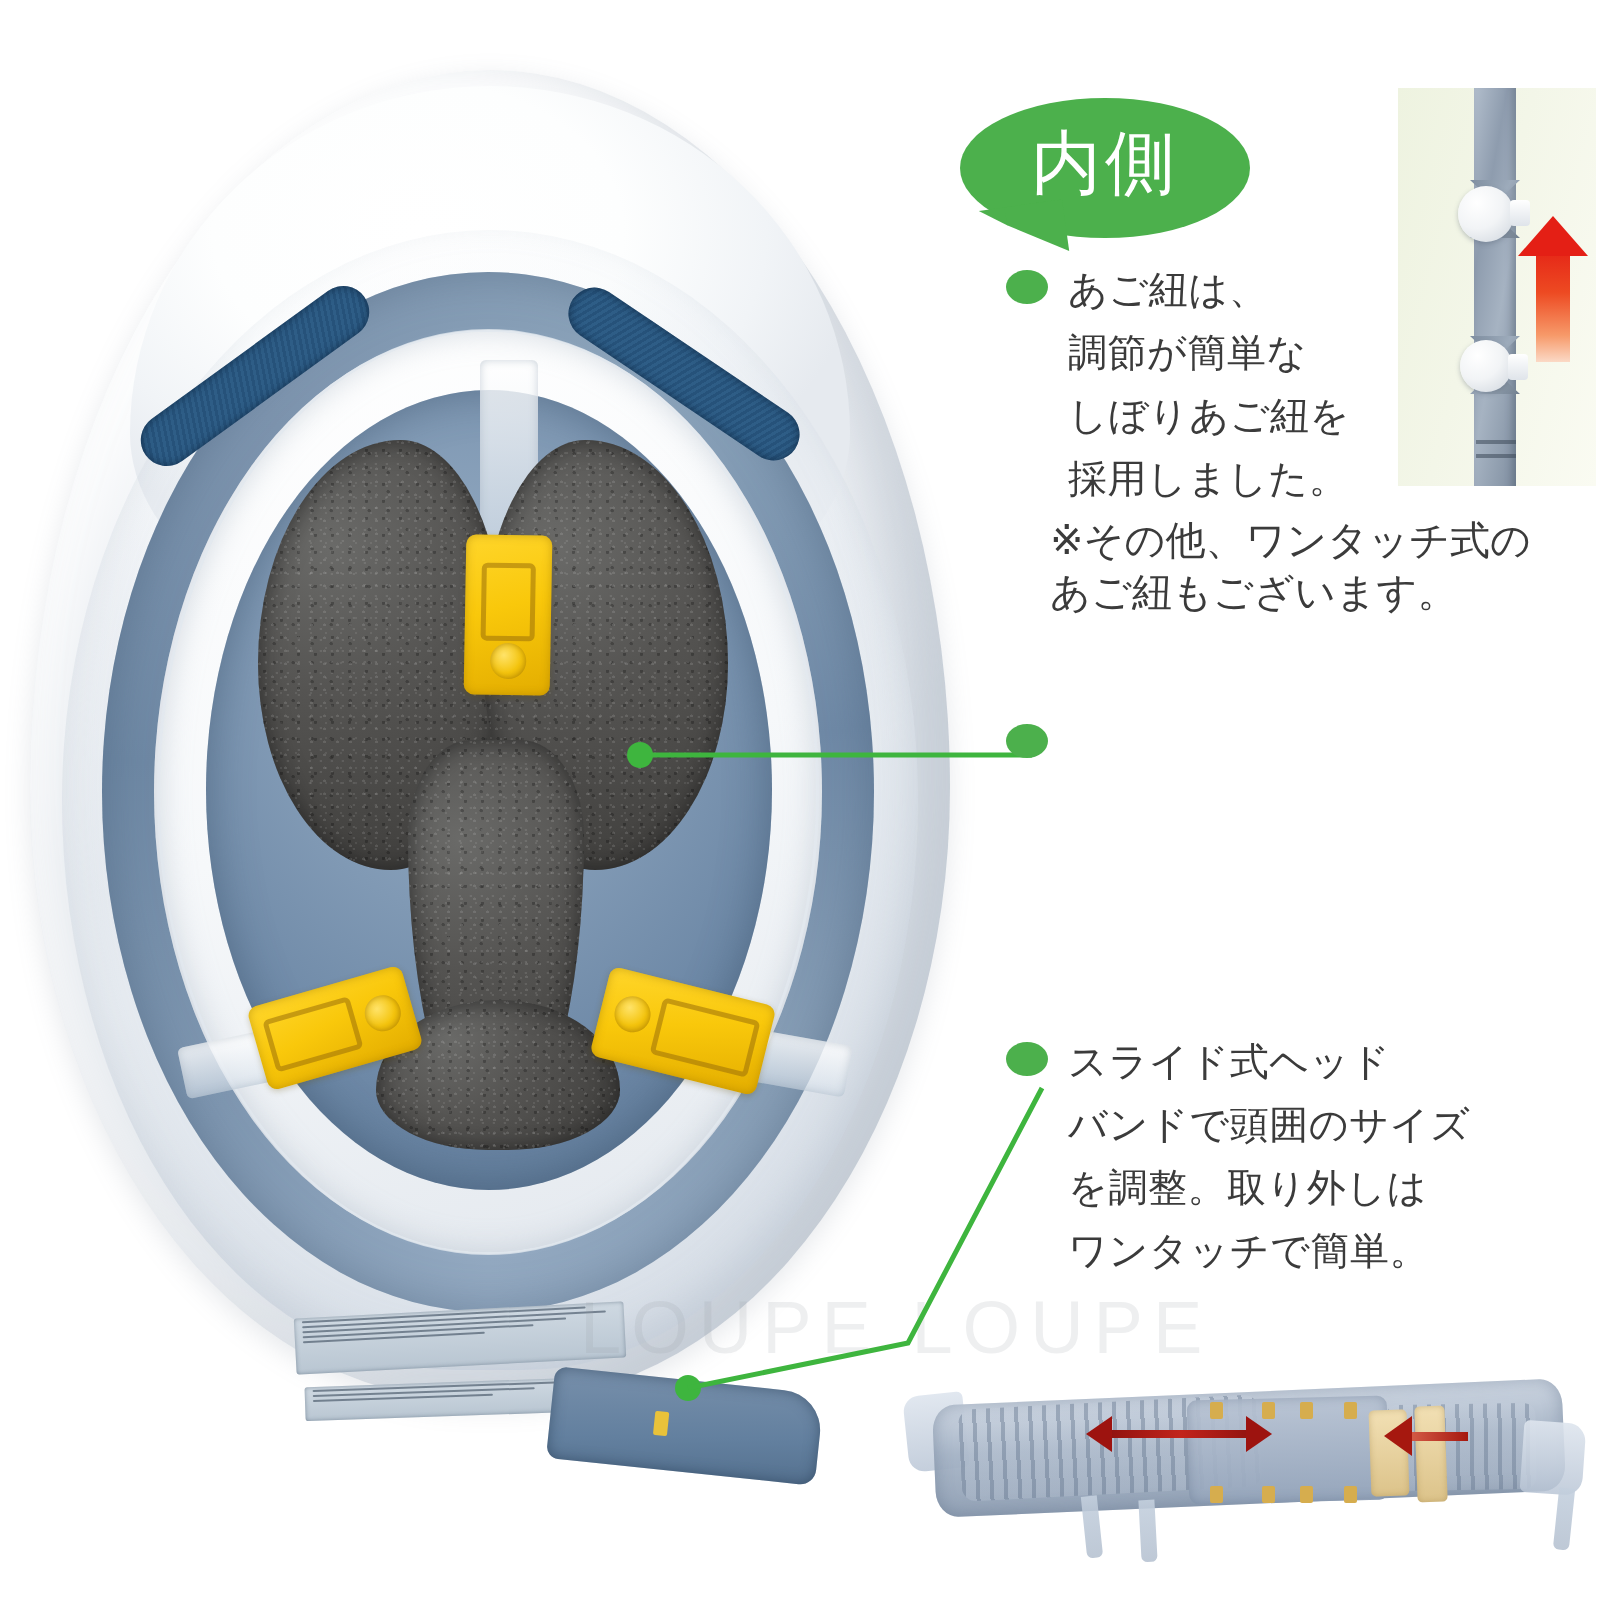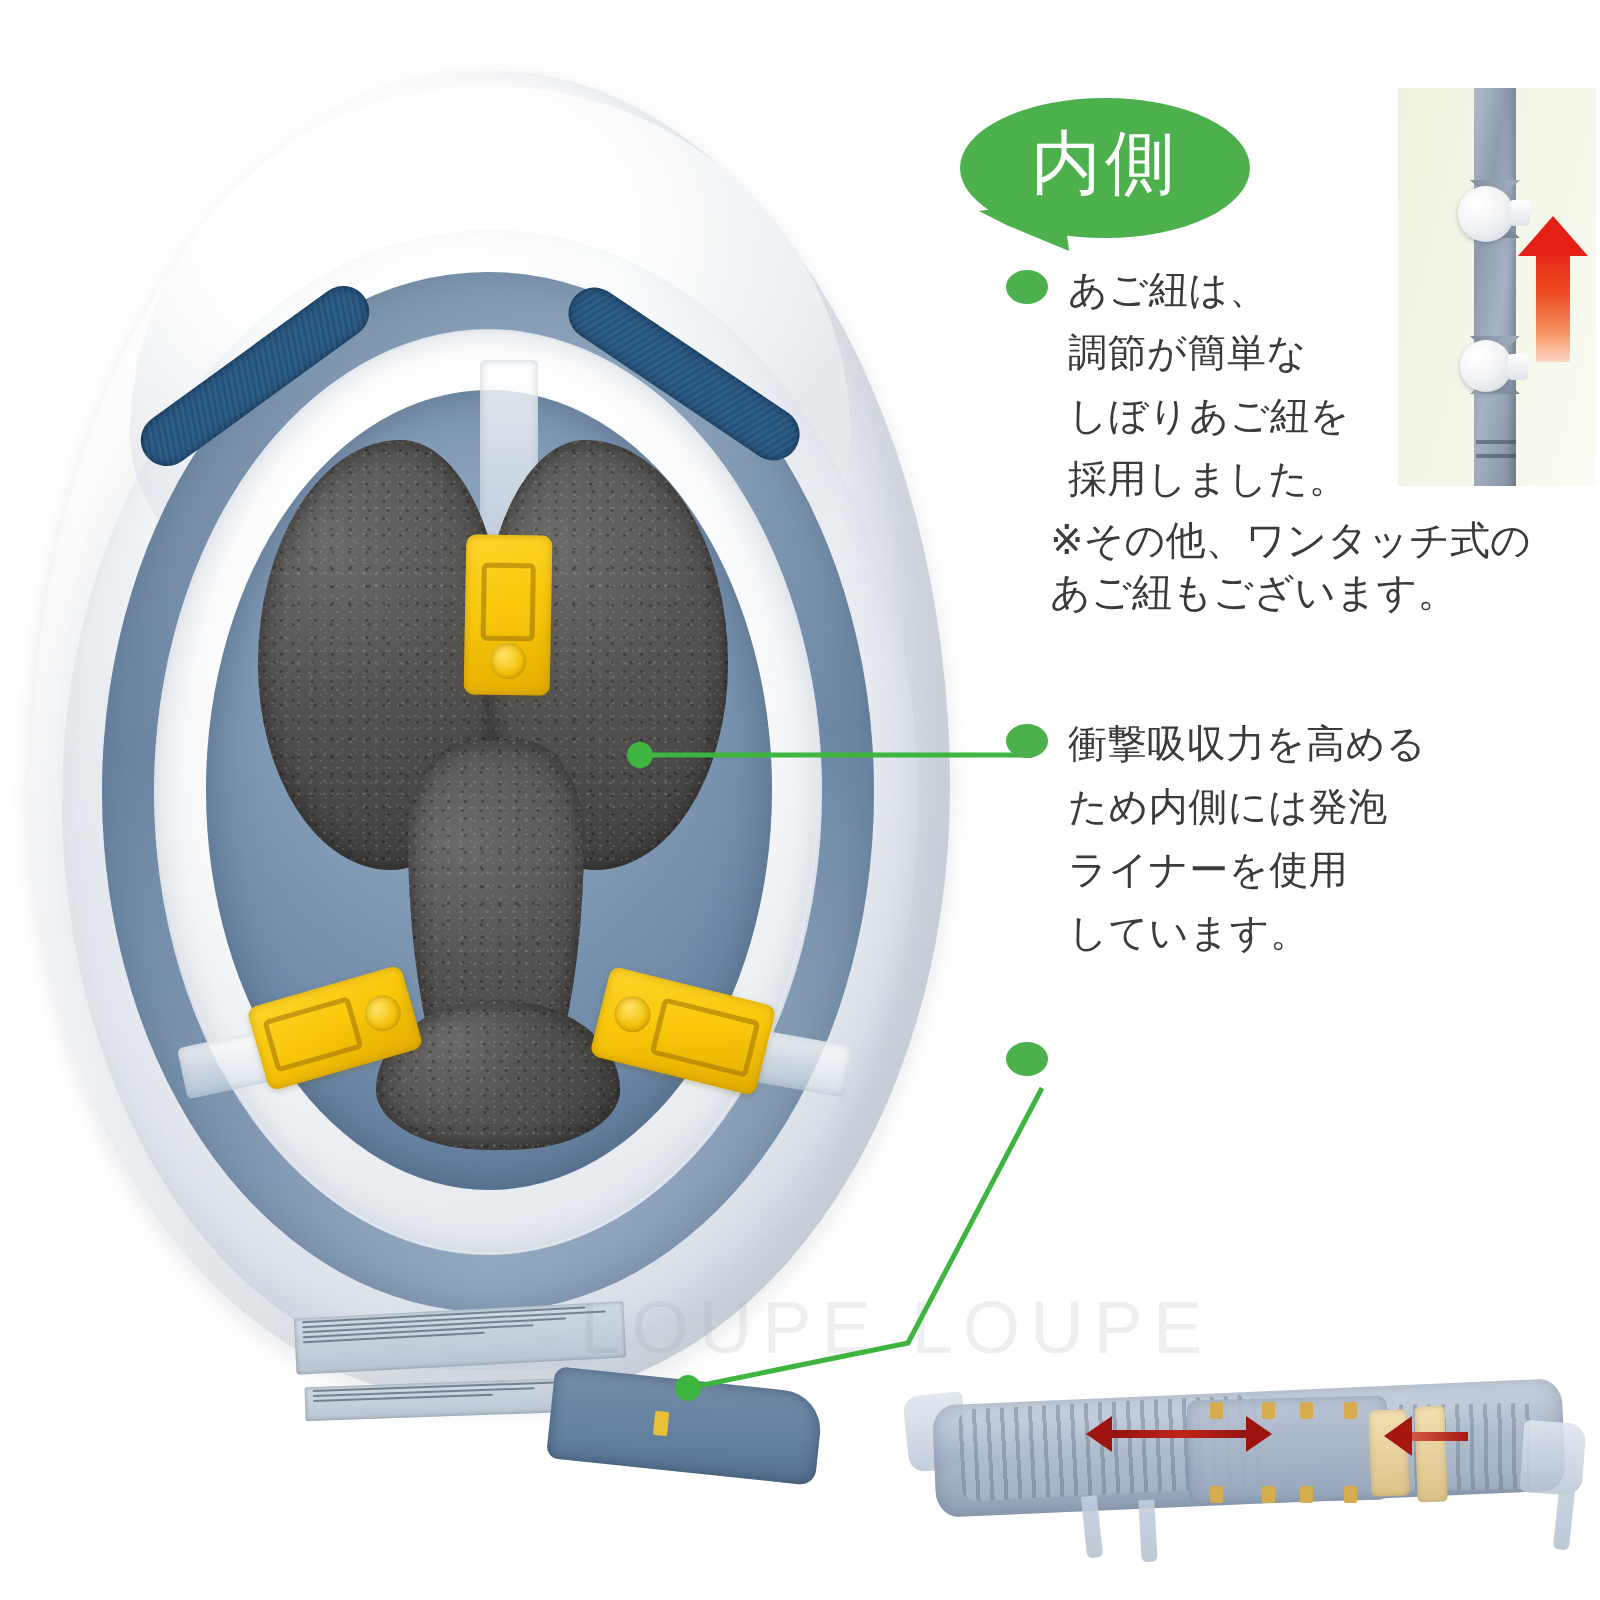--- a/index.html
+++ b/index.html
@@ -373,28 +373,28 @@
       <div class="body">あご紐は、
 調節が簡単な
 しぼりあご紐を
 採用しました。</div>
       <div class="note">※その他、ワンタッチ式の
 あご紐もございます。</div>
     </div>
 
     <div class="feature" id="feature-2">
       <span class="bullet"></span>
-      <div class="body">衝撃吸収力を高める
-ため内側には発泡
-ライナーを使用
-しています。</div>
     </div>
 
     <div class="feature" id="feature-3">
       <span class="bullet"></span>
+      <div class="body">スライド式ヘッド
+バンドで頭囲のサイズ
+を調整。取り外しは
+ワンタッチで簡単。</div>
     </div>
   </div>
 
   <div class="inset-strap">
     <div class="strap-webbing"></div>
     <div class="strap-pinch p1"></div>
     <div class="strap-pinch p2"></div>
     <div class="strap-bead bead1"></div>
     <div class="bead-stub stub1"></div>
     <div class="strap-bead bead2"></div>

